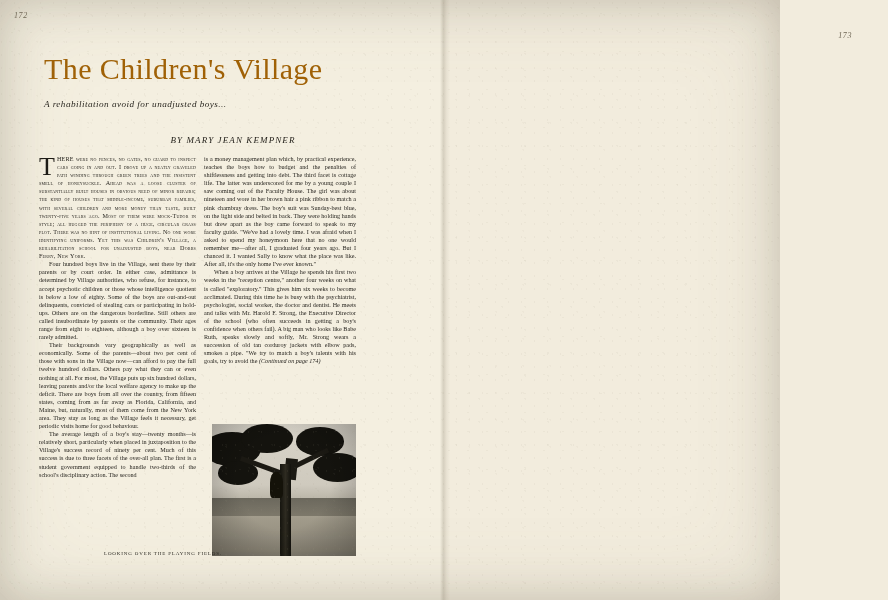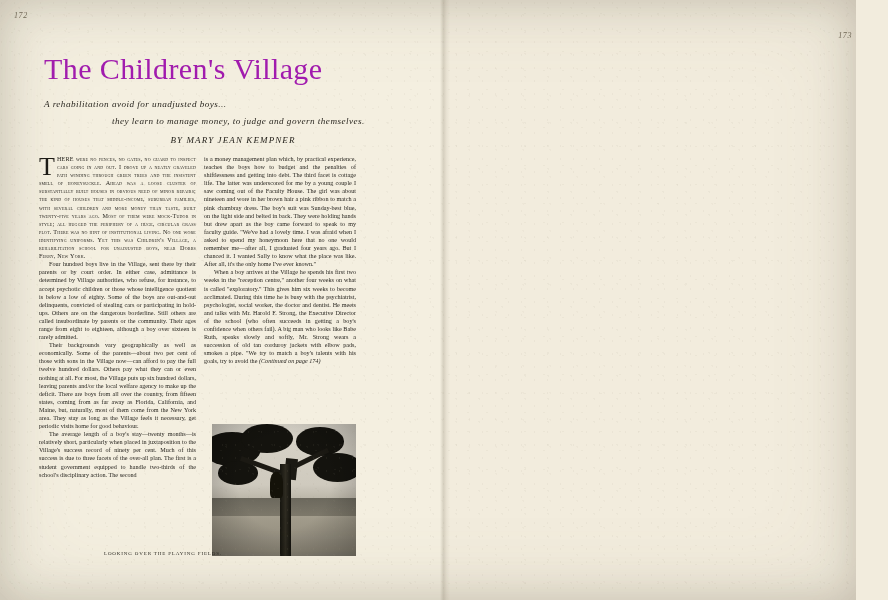--- a/index.html
+++ b/index.html
@@ -1,21 +1,21 @@
 <!DOCTYPE html>
 <html><head>
 <meta charset="utf-8">
 <style>
   html,body{margin:0;padding:0;}
   body{
     width:888px;height:600px;overflow:hidden;
     background:#b9b4a8;
     font-family:"Liberation Serif", serif;
   }
-  .spread{position:relative;width:856px;height:600px;background:#f3eedf;}
+  .spread{position:relative;width:780px;height:600px;background:#f3eedf;}
 
   
   .page-left{position:absolute;left:0;top:0;width:444px;height:600px;
     background:#f4efe0;}
   .page-right{position:absolute;left:444px;top:0;width:444px;height:600px;
     background:#f2ecdd;}
   .gutter{position:absolute;left:440px;top:0;width:10px;height:600px;
     background:linear-gradient(to right,rgba(120,110,90,0),rgba(110,100,80,.22),rgba(150,140,120,.10),rgba(120,110,90,0));
     pointer-events:none;z-index:6;}
   .vignette{position:absolute;inset:0;pointer-events:none;z-index:7;
@@ -29,21 +29,21 @@
     background-size:13px 13px, 19px 19px, 27px 27px, 23px 23px;}
 
   
   .folio{position:absolute;top:11px;font-size:8px;letter-spacing:.6px;
     color:#6e6554;font-style:italic;}
   .folio-left{left:14px;}
   .folio-right{right:36px;margin-top:20px;}
 
   
   .title{position:absolute;left:44px;top:52px;width:340px;
-    font-size:30px;letter-spacing:.4px;color:#a21caf;
+    font-size:30px;letter-spacing:.4px;color:#a16207;
     font-family:"Liberation Serif", serif;font-weight:400;white-space:nowrap;}
   .deck1{position:absolute;left:44px;top:99px;width:330px;
     font-size:9.2px;font-style:italic;color:#2b2821;letter-spacing:.45px;}
   .deck2{position:absolute;left:112px;top:116px;width:290px;
     font-size:9.2px;font-style:italic;color:#2b2821;letter-spacing:.45px;}
   .byline{position:absolute;left:118px;top:135px;width:230px;
     font-size:9px;font-style:italic;color:#26231d;letter-spacing:1.1px;
     text-align:center;}
 
   
@@ -91,21 +91,20 @@
 <div class="spread">
 
   <div class="page-left">
 
     <div class="folio folio-left">172</div>
 
     <div class="title">The  Children's  Village</div>
 
     <div class="deck1">A  rehabilitation  avoid  for  unadjusted  boys...</div>
 
-    <div class="deck2">they learn to manage money, to judge and govern themselves.</div>
 
     <div class="byline">BY MARY JEAN KEMPNER</div>
 
     <div class="col col-1">
       <p class="first">
         <span class="dropcap">T</span><span class="sc">HERE were no fences, no gates, no guard to inspect cars going in and out. I drove up a neatly graveled path winding through green trees and the insistent smell of honeysuckle. Ahead was a loose cluster of substantially built houses in obvious need of minor repairs; the kind of houses that middle-income, suburban families, with several children and more money than taste, built twenty-five years ago. Most of them were mock-Tudor in style; all hugged the periphery of a huge, circular grass plot. There was no hint of institutional living. No one wore identifying uniforms. Yet this was Children's Village, a rehabilitation school for unadjusted boys, near Dobbs Ferry, New York.</span>
       </p>
       <p><span>Four hundred boys live in the Village, sent there by their parents or by court order. In either case, admittance is determined by Village authorities, who refuse, for instance, to accept psychotic children or those whose intelligence quotient is below a low of eighty. Some of the boys are out-and-out delinquents, convicted of stealing cars or participating in hold-ups. Others are on the dangerous borderline. Still others are called insubordinate by parents or the community. Their ages range from eight to eighteen, although a boy over sixteen is rarely admitted.</span></p>
       <p><span>Their backgrounds vary geographically as well as economically. Some of the parents—about two per cent of those with sons in the Village now—can afford to pay the full twelve hundred dollars. Others pay what they can or even nothing at all. For most, the Village puts up six hundred dollars, leaving parents and/or the local welfare agency to make up the deficit. There are boys from all over the country, from fifteen states, coming from as far away as Florida, California, and Maine, but, naturally, most of them come from the New York area. They stay as long as the Village feels it necessary, get periodic visits home for good behaviour.</span></p>
       <p><span>The average length of a boy's stay—twenty months—is relatively short, particularly when placed in juxtaposition to the Village's success record of ninety per cent. Much of this success is due to three facets of the over-all plan. The first is a student government equipped to handle two-thirds of the school's disciplinary action. The second</span></p>

